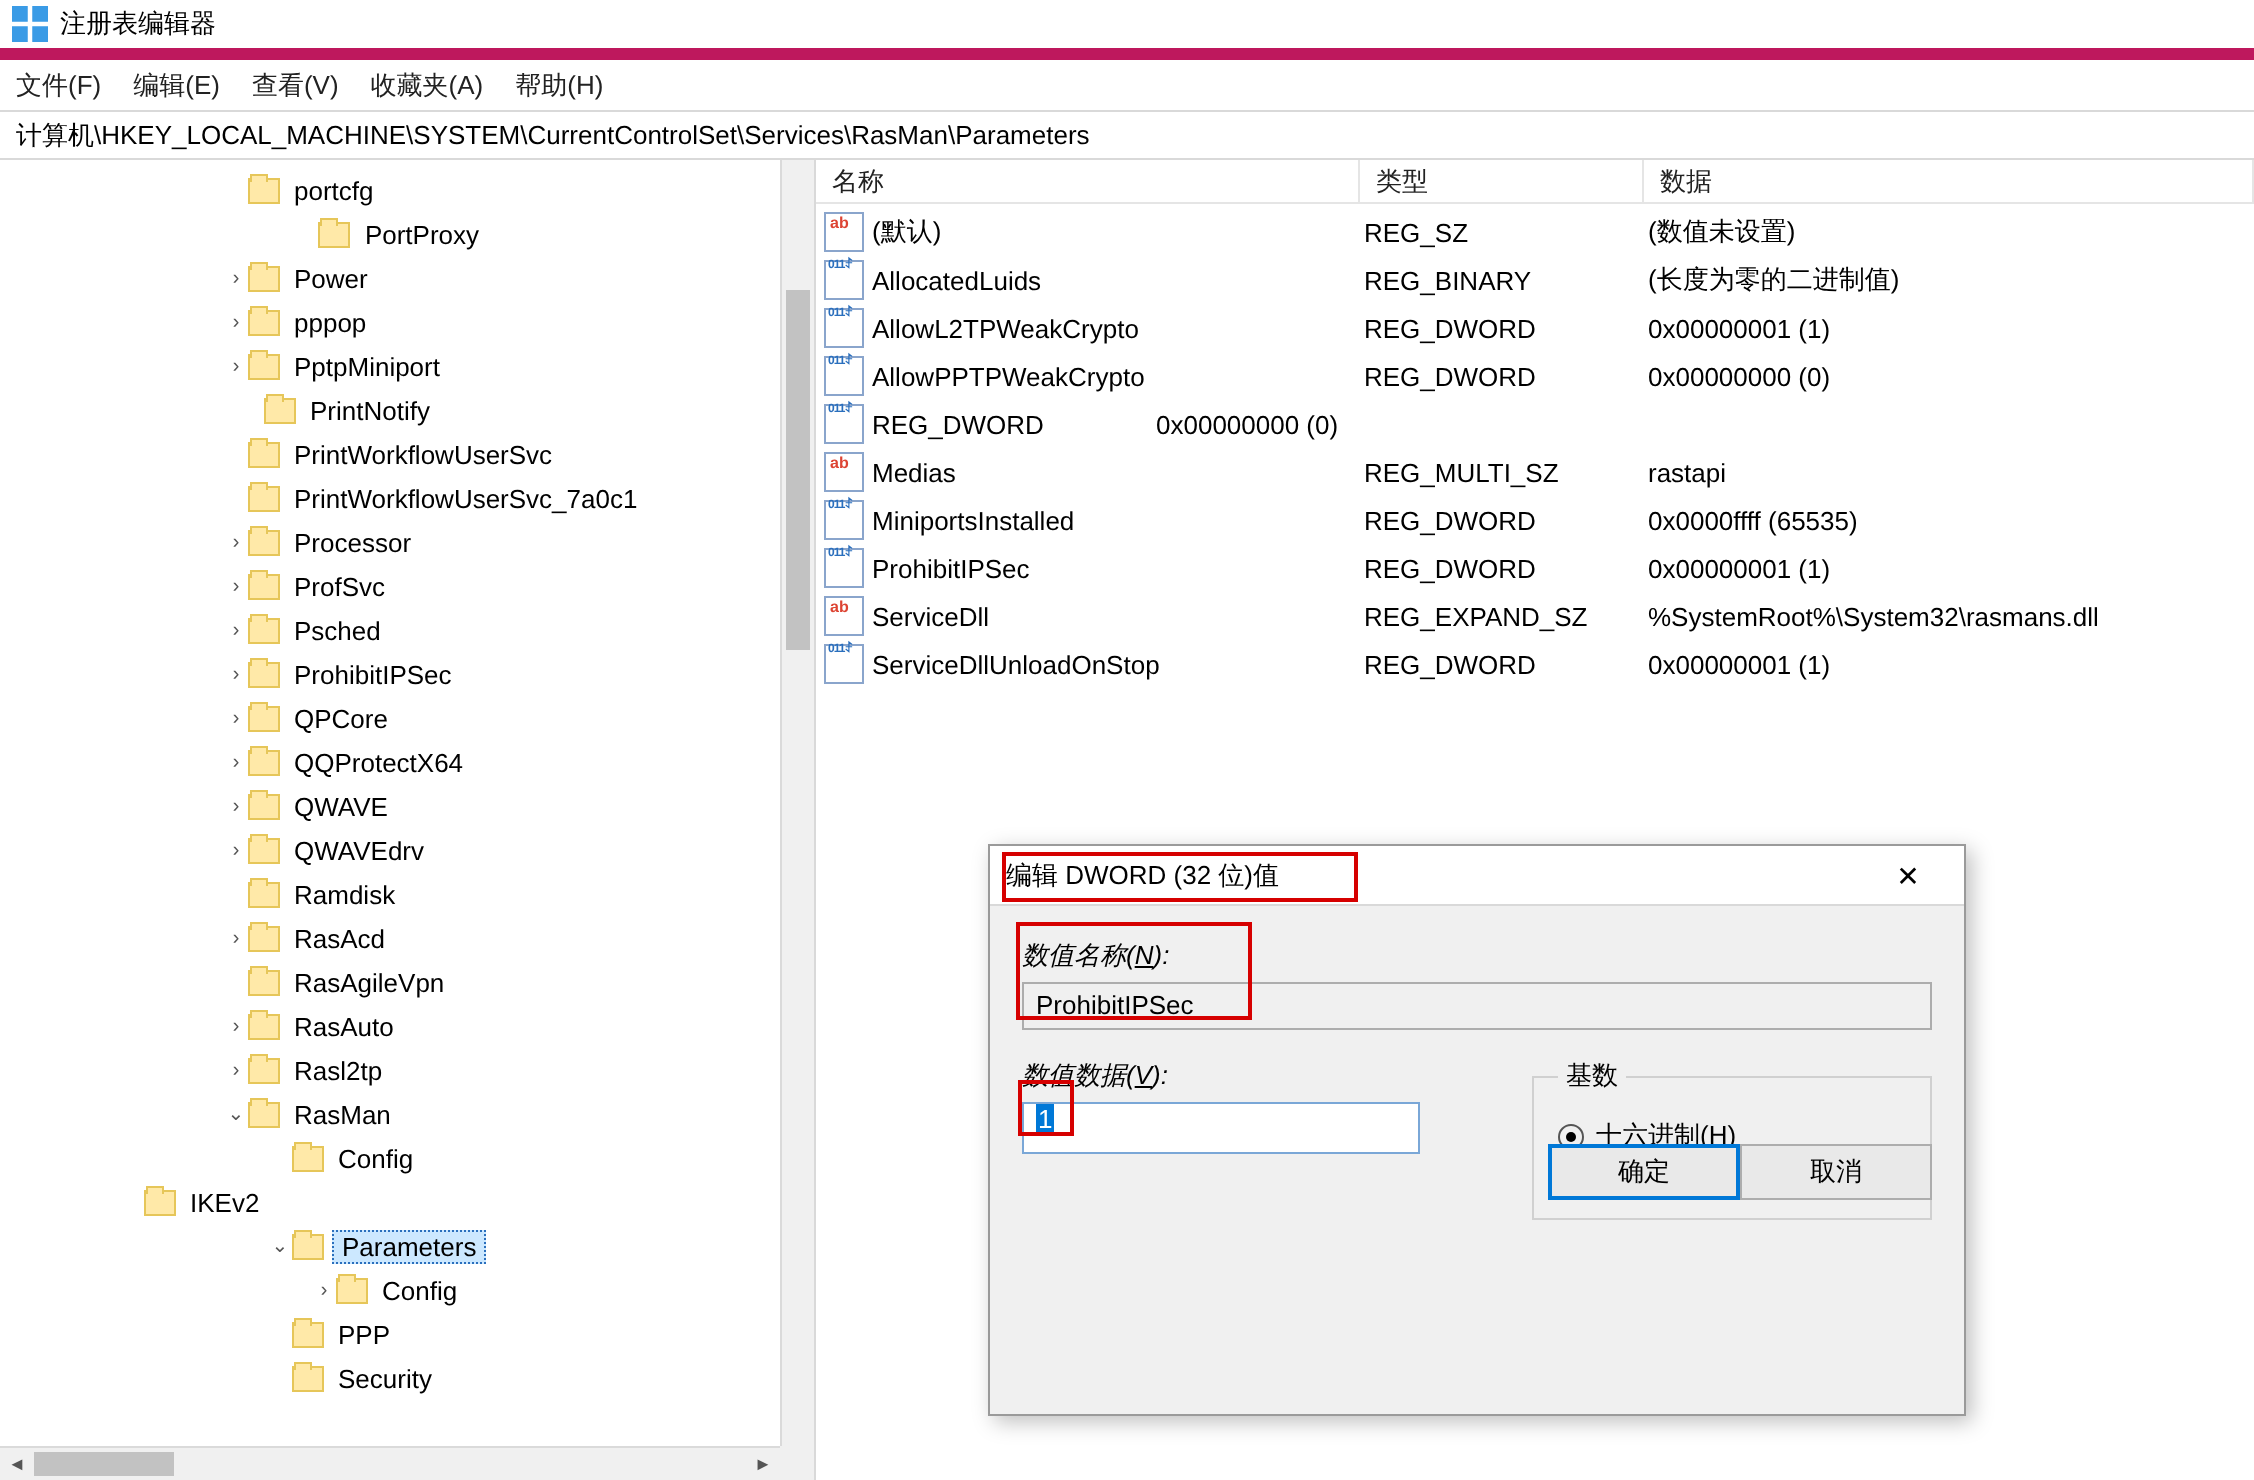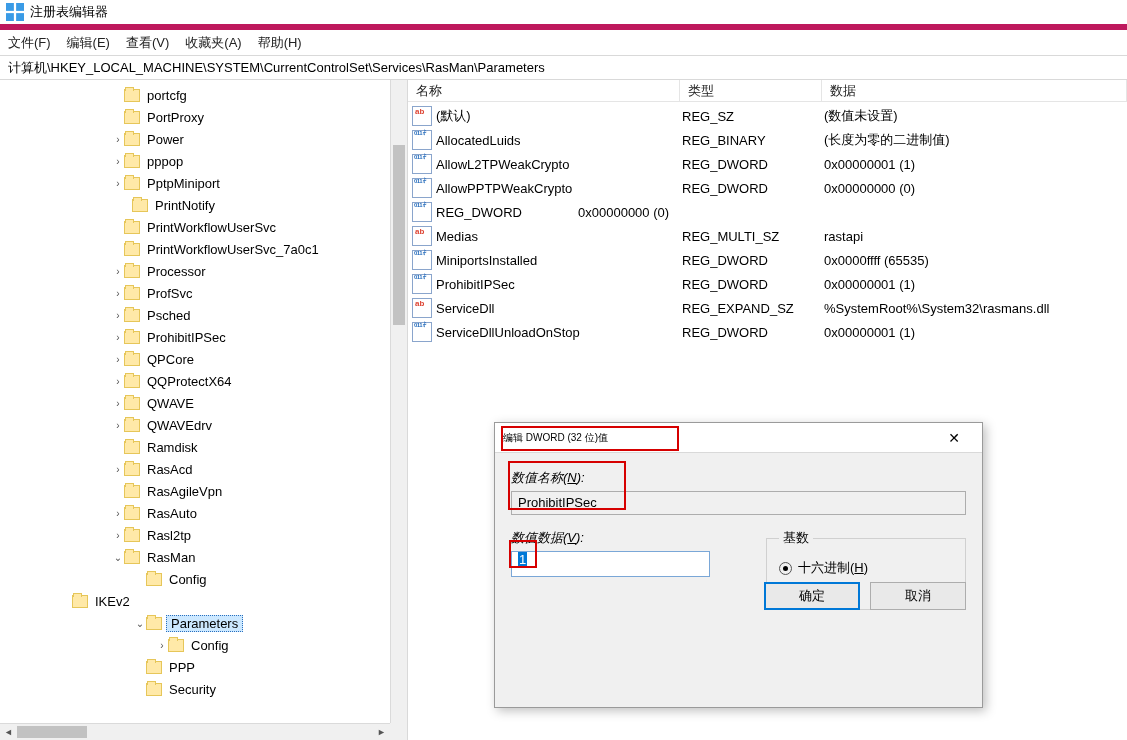--- a/index.html
+++ b/index.html
@@ -34,35 +34,35 @@
   .icon-ab { background:#fff; border:1px solid #8aa5cc; }
   .icon-ab::after{content:"ab";position:absolute;top:0;left:2px;font-size:8px;color:#d43;font-weight:bold;}
   .icon-011 { background:#fff; border:1px solid #8aa5cc;}
   .icon-011::after{content:"011\A110";white-space:pre;position:absolute;top:-1px;left:1px;font-size:6px;line-height:7px;color:#2a6fbd;font-weight:bold;letter-spacing:-0.5px;}
   .list-row .c-name{ width:246px; }
   .list-row .c-type{ width:142px; }
   .list-row .c-data{ flex:1; }
   
   .dialog { position:absolute; left:494px; top:422px; width:489px; height:286px; background:#f0f0f0; border:1px solid #9a9a9a; box-shadow:3px 3px 10px rgba(0,0,0,.25);}
   .dialog .dtitlebar{height:30px;background:#fff;display:flex;align-items:center;padding:0 8px;border-bottom:1px solid #d9d9d9;}
-  .dialog .dtitle{flex:1;font-size:10px;}
+  .dialog .dtitle{flex:1;font-size:13px;}
   .dialog .xbtn{width:40px;text-align:center;font-size:14px;}
   .dialog .body{padding:16px 16px 12px 16px; position:relative;}
   .dialog .lbl{font-size:13px;margin-bottom:4px;font-style:italic;}
   .dialog .readonly{background:#f0f0f0;border:1px solid #adadad;height:24px;padding:0 6px;line-height:22px;font-size:13px;margin-bottom:14px;}
   .dialog .row2{display:flex;gap:24px;}
   .dialog .col-left{flex:1;}
   .dialog .textin{background:#fff;border:1px solid #7aa7d7;height:26px;width:199px;padding:0 6px;font-size:13px;}
   .dialog .textin .sel{background:#0078d7;color:#fff;padding:0 1px;}
   .dialog fieldset{border:1px solid #d0d0d0;padding:8px 12px 6px 12px;}
   .dialog legend{font-size:13px;padding:0 4px;}
   .dialog .radio{display:flex;align-items:center;gap:6px;margin:4px 0; font-size:13px;}
   .dialog .radio .dot{width:13px;height:13px;border:1px solid #555;border-radius:50%;position:relative;}
   .dialog .radio.checked .dot::after{content:"";position:absolute;left:3px;top:3px;width:5px;height:5px;background:#000;border-radius:50%;}
-  .dialog .btnrow{position:absolute;right:16px;bottom:12px;display:flex;gap:10px;}
+  .dialog .btnrow{position:absolute;right:16px;bottom:22px;display:flex;}
   .dialog .btn{width:96px;height:28px;border:1px solid #adadad;background:#e9e9e9;text-align:center;line-height:26px;font-size:13px;}
   .dialog .btn.primary{border:2px solid #0078d7;line-height:24px;}
   .hl-red{border:2px solid #d60000;position:absolute;pointer-events:none;}
   .under{text-decoration:underline;}
 </style>
 </head>
 <body>
 
 <div class="titlebar">
   <svg class="ticon" viewBox="0 0 16 16">
@@ -85,21 +85,21 @@
 <div class="addrbar">计算机\HKEY_LOCAL_MACHINE\SYSTEM\CurrentControlSet\Services\RasMan\Parameters</div>
 
 <div class="workspace">
   <div class="tree-pane">
     <div class="tree-body" id="tree">
         <div class="tree-row" style="padding-left: 112px;">
           <span class="chev"></span>
           <span class="ficon"></span>
           <span class="label">portcfg</span>
         </div>
-        <div class="tree-row" style="padding-left: 112px;">
+        <div class="tree-row" style=" justify-content: center;">
           <span class="chev"></span>
           <span class="ficon"></span>
           <span class="label">PortProxy</span>
         </div>
         <div class="tree-row" style="padding-left: 112px;">
           <span class="chev">›</span>
           <span class="ficon"></span>
           <span class="label">Power</span>
         </div>
         <div class="tree-row" style="padding-left: 112px;">

